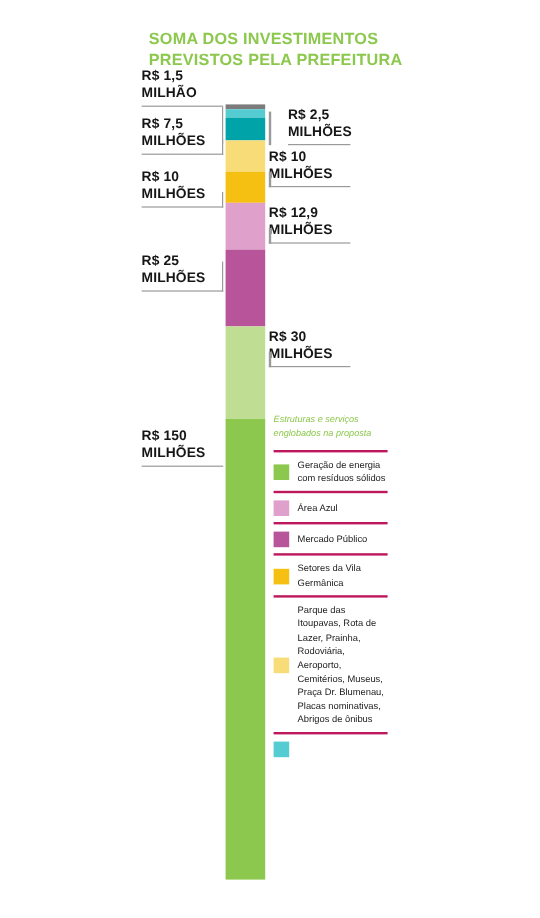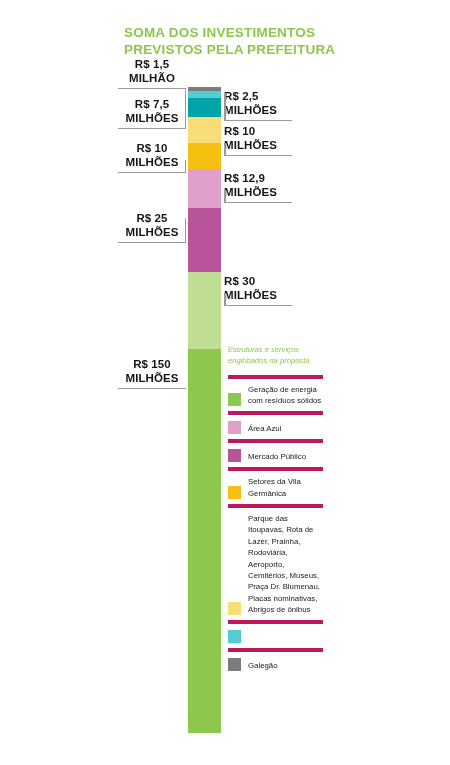--- a/index.html
+++ b/index.html
@@ -40,21 +40,21 @@
   .callout {
     position:absolute;
     font-size:11.5px;
     font-weight:bold;
     line-height:1.2;
     letter-spacing:0.1px;
     white-space:nowrap;
     color:#161616;
   }
   .callout .txt { display:block; }
-  .callout.left  { text-align:center; }
+  .callout.left  { text-align:left; }
   .callout.right { text-align:left; }
   
   .callout .rule {
     display:block;
     height:1.5px;
     background:#9a9a9a;
     margin-top:2px;
   }
   
   .callout .tick {
@@ -74,23 +74,23 @@
   }
   #legend-head {
     font-size:7.6px;
     line-height:1.42;
     color:#8DC84E;
     margin-bottom:8px;
     font-style:italic;
   }
   .legend-item {
     display:flex;
-    align-items:flex-end;
+    align-items:center;
     padding:5px 0 5px 0;
-    border-top:4px solid #be185d;
+    border-top:2px solid #be185d;
   }
   .legend-item:first-of-type { border-top:none; }
   .legend-sw {
     width:13px; height:13px;
     flex:0 0 13px;
     margin-right:7px;
     margin-top:1px;
   }
   .legend-lbl {
     font-size:7.8px;
@@ -142,21 +142,21 @@
   <span class="rule"></span>
   <span class="tick" style="height:25px; bottom:0px;"></span>
 </div>
 
 <div class="callout left" style="left:118px; top:358px; width:68px;">
   <span class="txt">R$ 150</span>
   <span class="txt">MILHÕES</span>
   <span class="rule"></span>
 </div>
 
-<div class="callout right" style="left:224px; top:90px; width:68px;">
+<div class="callout right" style="left:224px; top:90px; width:68px;padding-left:16px;">
   <span class="txt">R$ 2,5</span>
   <span class="txt">MILHÕES</span>
   <span class="rule"></span>
   <span class="tick" style="height:28px; bottom:0px;"></span>
 </div>
 
 <div class="callout right" style="left:224px; top:125px; width:68px;">
   <span class="txt">R$ 10</span>
   <span class="txt">MILHÕES</span>
   <span class="rule"></span>
@@ -196,17 +196,13 @@
     <span class="legend-sw" style="background:#F5C012;"></span>
     <span class="legend-lbl">Setores da Vila Germânica</span>
   </div>
   <div class="legend-item">
     <span class="legend-sw" style="background:#F8DC77;"></span>
     <span class="legend-lbl">Parque das Itoupavas, Rota de Lazer, Prainha, Rodoviária, Aeroporto, Cemitérios, Museus, Praça Dr. Blumenau, Placas nominativas, Abrigos de ônibus</span>
   </div>
   <div class="legend-item">
     <span class="legend-sw" style="background:#55CBD2;"></span>
   </div>
-  <div class="legend-item">
-    <span class="legend-sw" style="background:#7C7C7C;"></span>
-    <span class="legend-lbl">Galegão</span>
-  </div>
 </div>
 
 </body></html>

